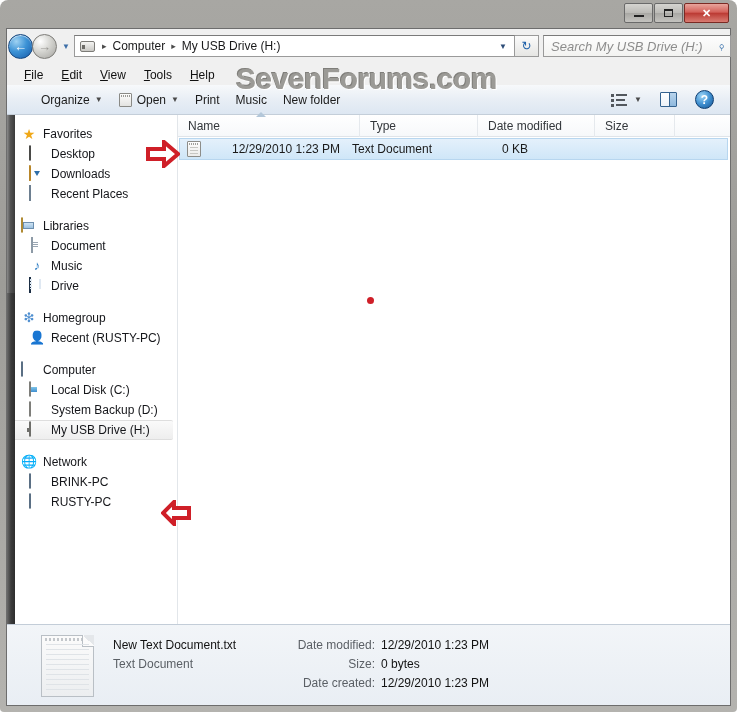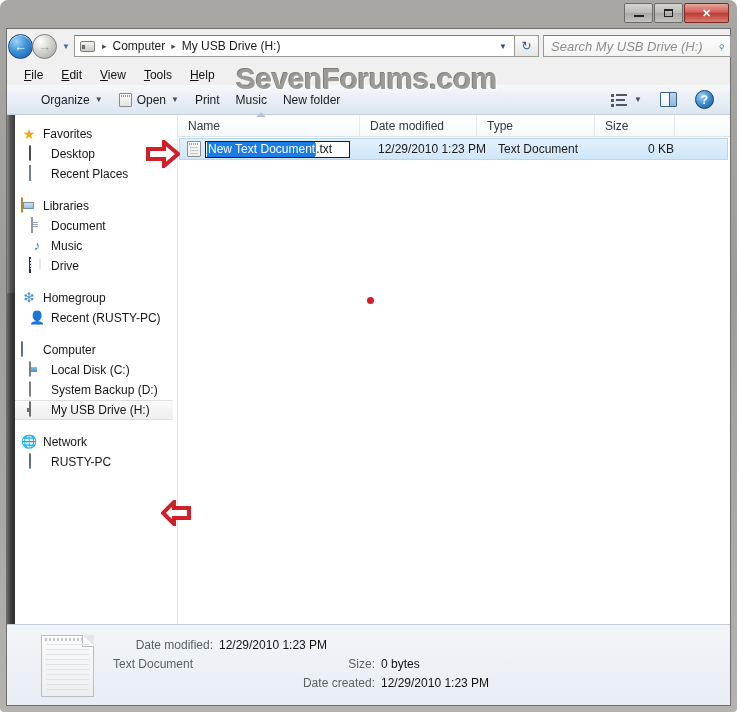--- a/index.html
+++ b/index.html
@@ -522,20 +522,24 @@
 
       <div class="navitem root">
         <span class="ico ico-star">★</span>
         <span>Favorites</span>
       </div>
       <div class="navitem">
         <span class="ico"><span class="ico-desktop"></span></span>
         <span>Desktop</span>
       </div>
       <div class="navitem">
+        <span class="ico"><span class="ico-downloads"></span></span>
+        <span>Downloads</span>
+      </div>
+      <div class="navitem">
         <span class="ico"><span class="ico-recent"></span></span>
         <span>Recent Places</span>
       </div>
 
       <div class="navgap"></div>
 
       <div class="navitem root">
         <span class="ico"><span class="ico-library"></span></span>
         <span>Libraries</span>
       </div>
@@ -580,51 +584,50 @@
       <div class="navitem selected">
         <span class="ico"><span class="ico-usb"></span></span>
         <span>My USB Drive (H:)</span>
       </div>
 
       <div class="navgap"></div>
 
       <div class="navitem root">
         <span class="ico ico-network">🌐</span>
         <span>Network</span>
+      </div>
+      <div class="navitem">
+        <span class="ico"><span class="ico-pc"></span></span>
+        <span>BRINK-PC</span>
       </div>
       <div class="navitem">
         <span class="ico"><span class="ico-pc"></span></span>
         <span>RUSTY-PC</span>
       </div>
     </div>
 
     <div class="listpane">
       <div class="colheader">
         <div class="col" style="width:182px">
           <span>Name</span>
           <span class="sortmark"></span>
         </div>
+        <div class="col" style="width:118px">
+          <span>Type</span>
+        </div>
         <div class="col" style="width:117px">
           <span>Date modified</span>
-        </div>
-        <div class="col" style="width:118px">
-          <span>Type</span>
         </div>
         <div class="col" style="width:80px">
           <span>Size</span>
         </div>
       </div>
 
       <div class="filerow">
         <span class="file-ico"></span>
-        <div class="renamebox">
-          <span class="sel">New Text Document</span>
-          <span class="caret"></span>
-          <span class="rest">.txt</span>
-        </div>
         <span class="cell" style="width:120px;margin-left:18px">12/29/2010 1:23 PM</span>
         <span class="cell" style="width:118px">Text Document</span>
         <span class="cell size" style="width:78px">0 KB</span>
       </div>
     </div>
   </div>
 
   <div class="arrow-right">
     <svg width="34" height="28" viewBox="0 0 34 28">
       <polygon points="2,9 18,9 18,2 32,14 18,26 18,19 2,19" fill="#ffffff" stroke="#cf1f28" stroke-width="4" stroke-linejoin="miter"></polygon>
@@ -638,20 +641,21 @@
   </div>
 
   <div class="reddot"></div>
 
   <div class="detailspane">
     <div class="bigdoc">
       <span class="dogear"></span>
     </div>
     <div class="detailtext">
       <div class="dt-row">
+        <span class="dt-title col-left">New Text Document.txt</span>
         <span class="dt-lbl col-lbl">Date modified:</span>
         <span class="dt-val">12/29/2010 1:23 PM</span>
       </div>
       <div class="dt-row">
         <span class="dt-sub col-left">Text Document</span>
         <span class="dt-lbl col-lbl">Size:</span>
         <span class="dt-val">0 bytes</span>
       </div>
       <div class="dt-row">
         <span class="col-left"></span>

